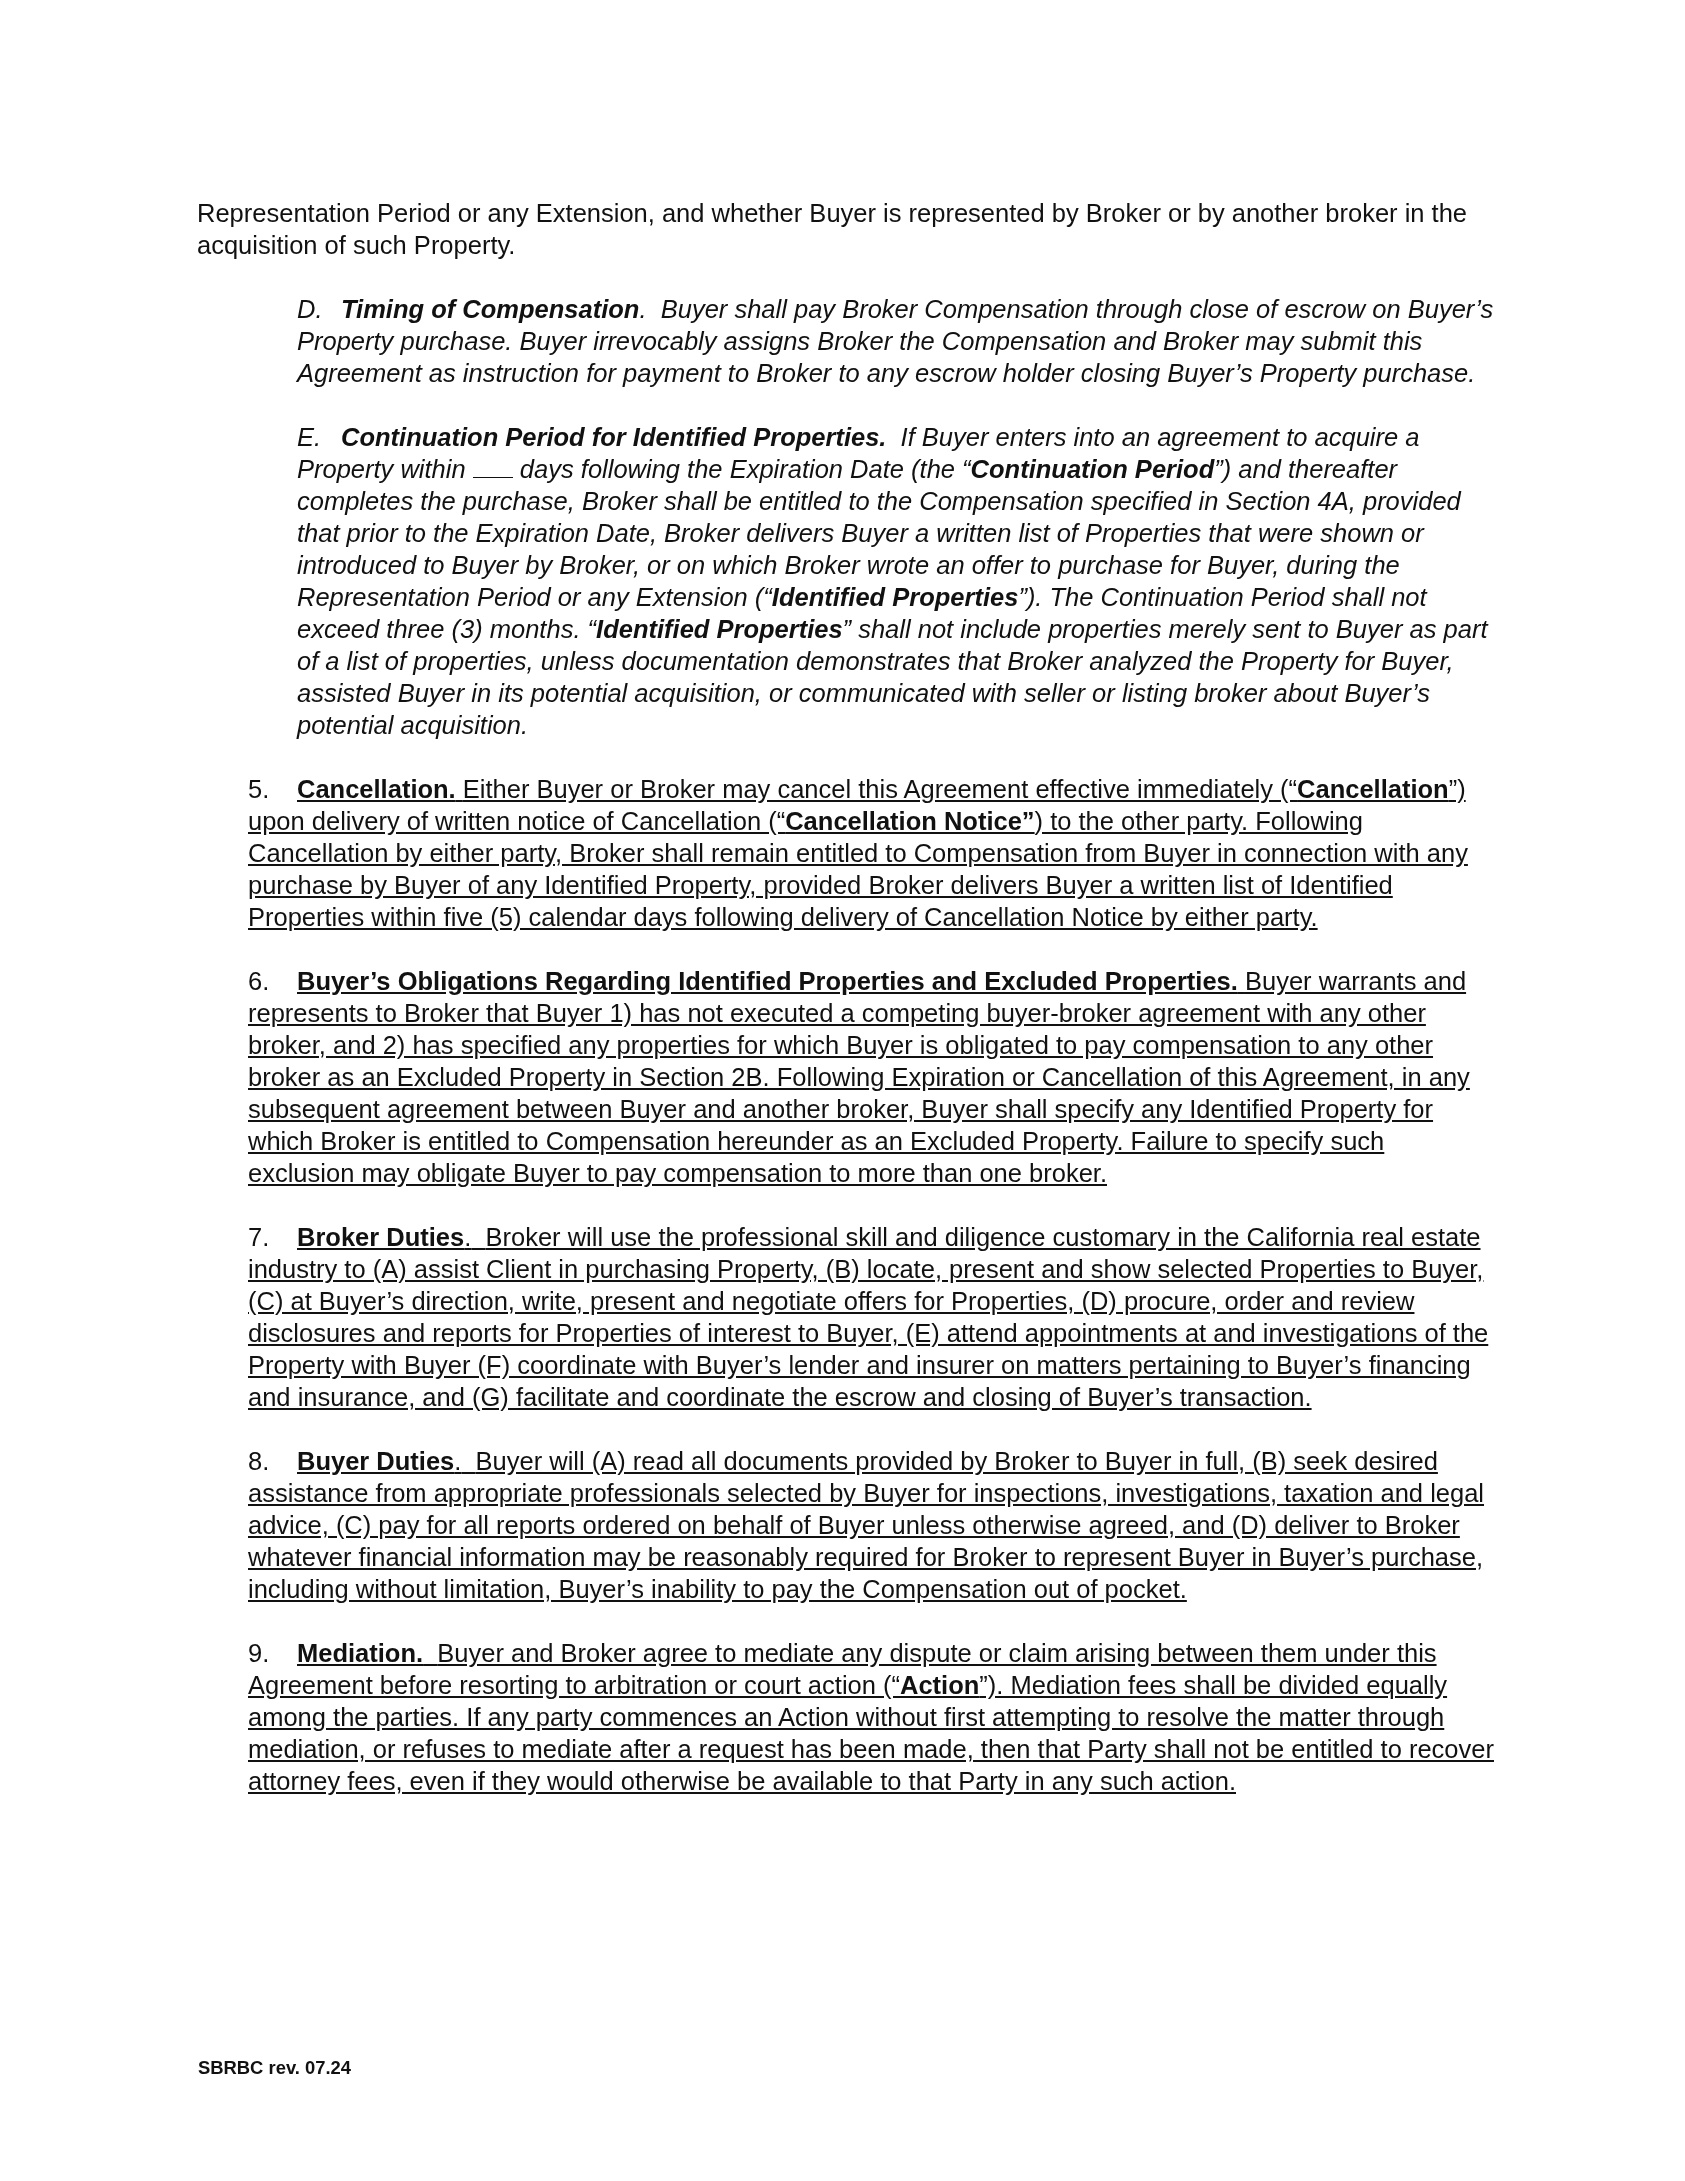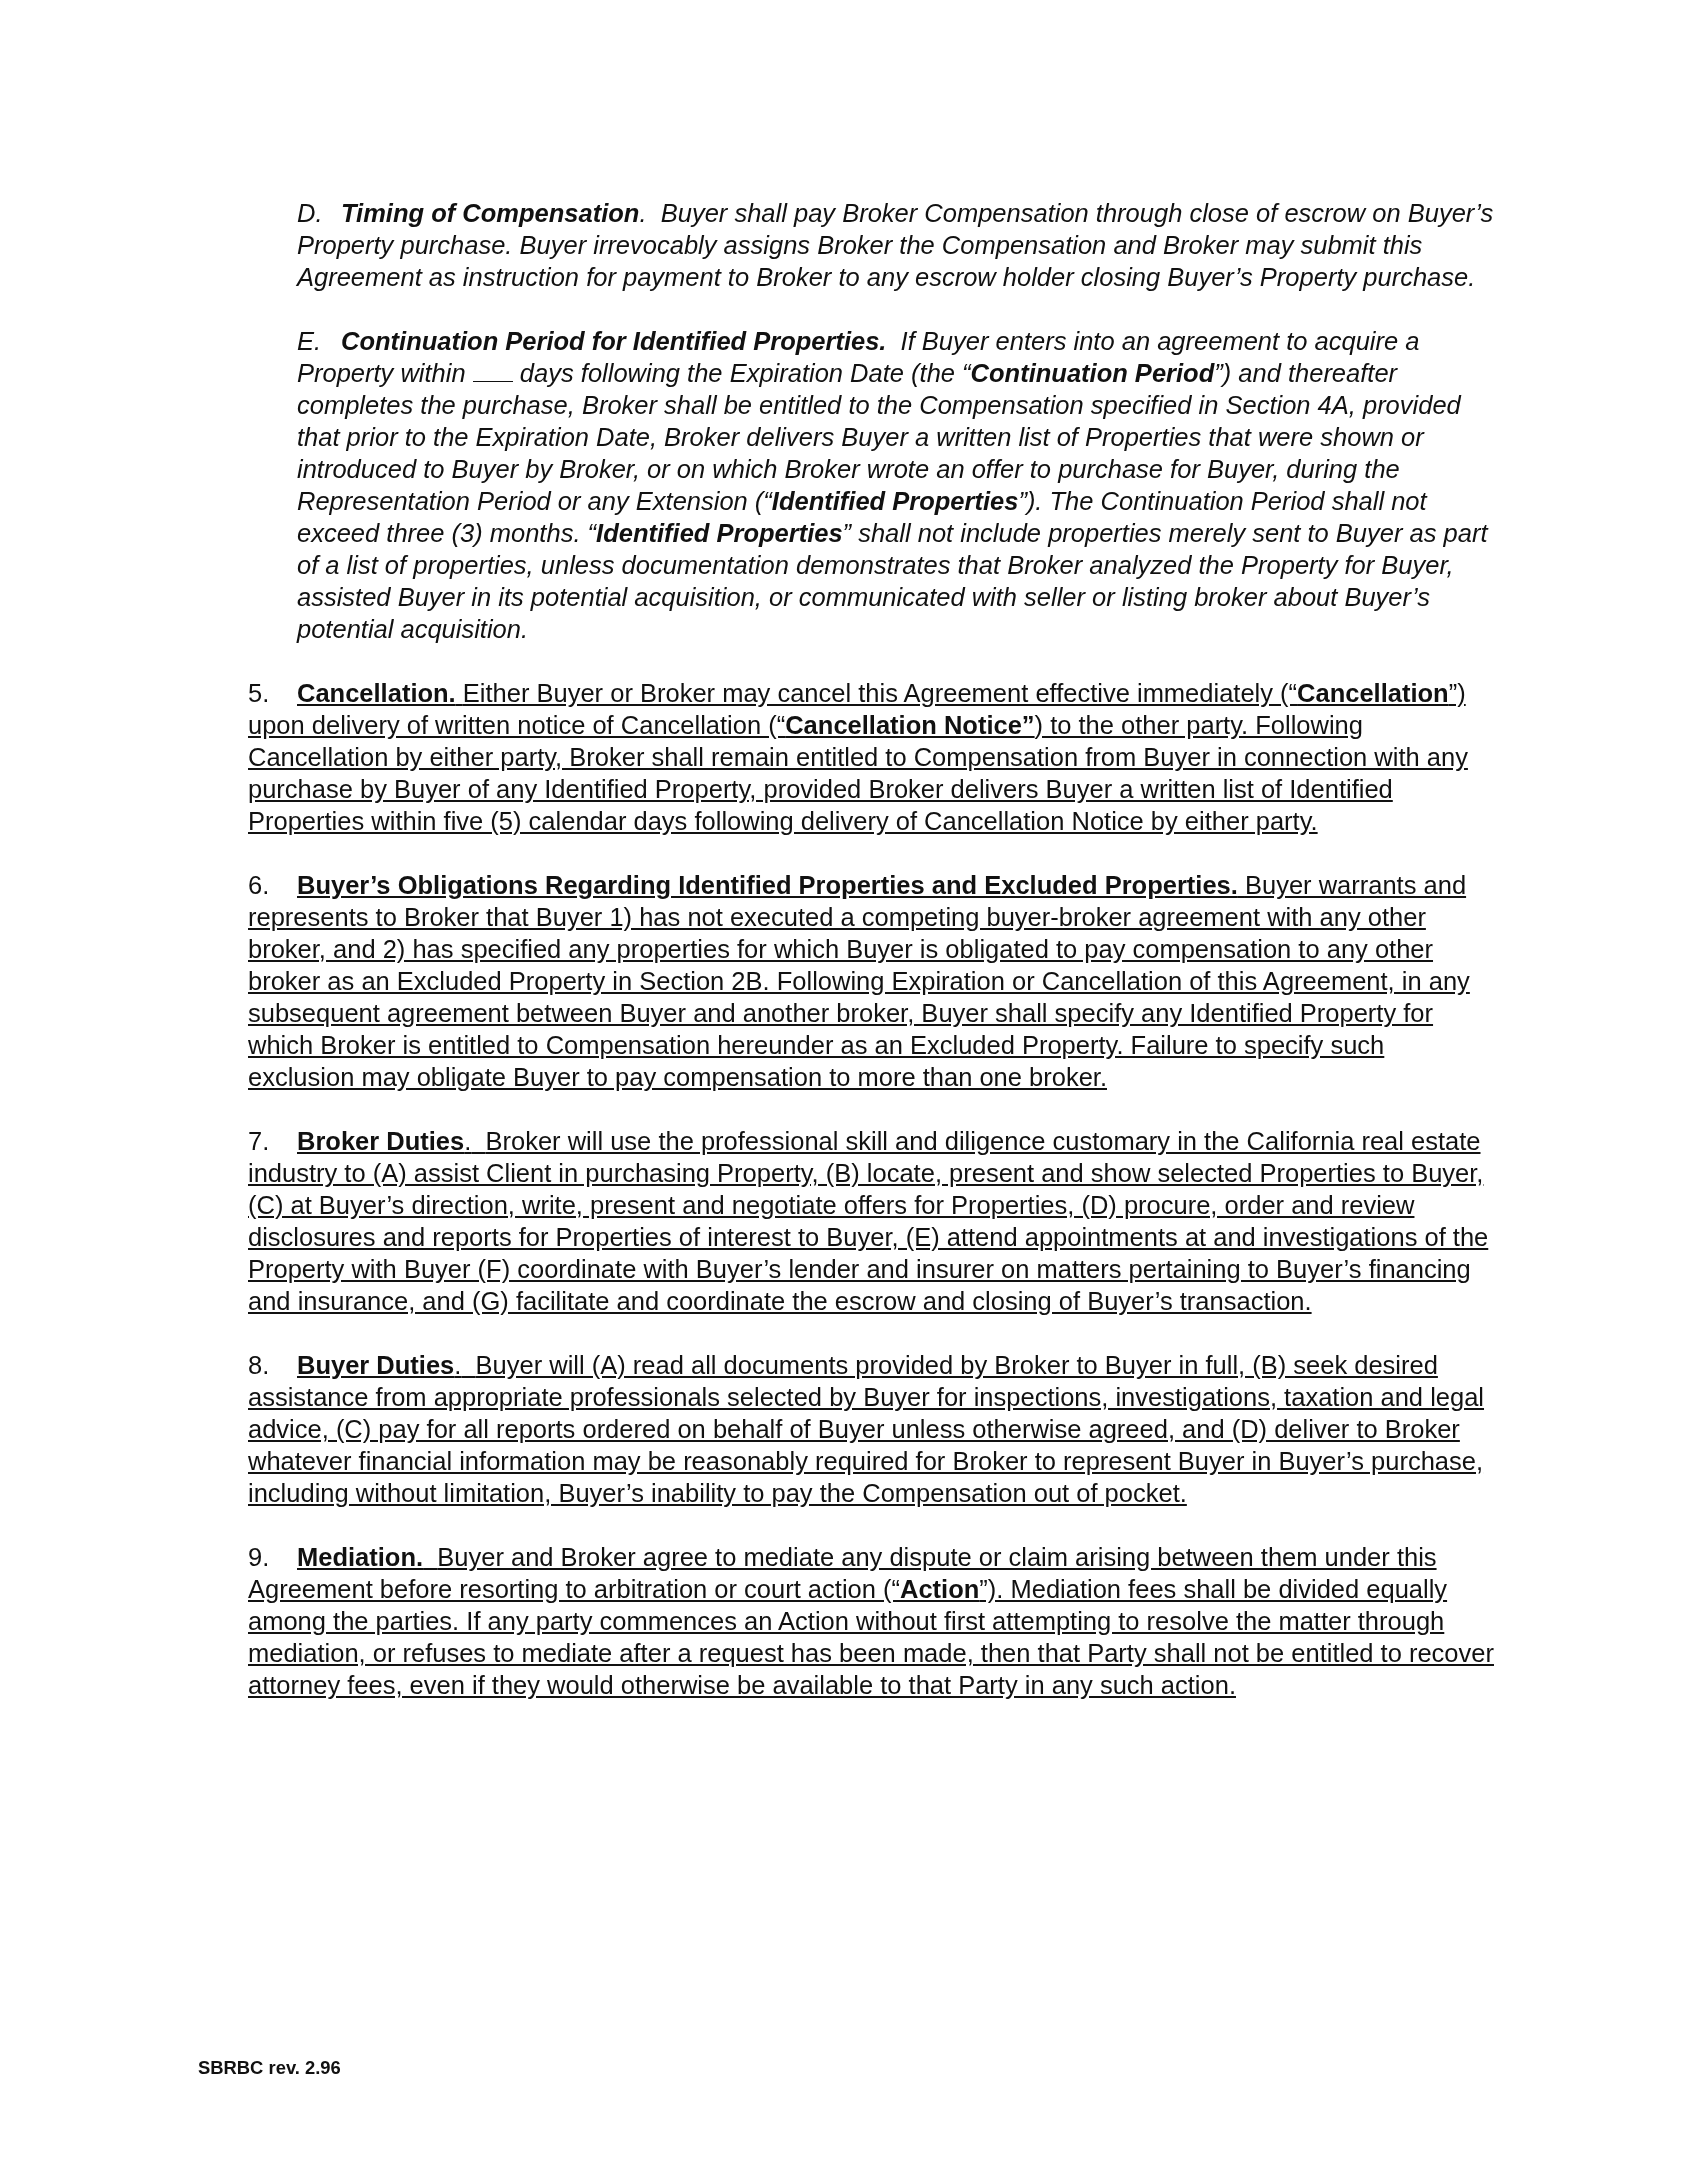--- a/index.html
+++ b/index.html
@@ -21,31 +21,32 @@
   .footer {
     position: absolute; left: 198px; top: 2057px;
     font-family: "Liberation Sans", sans-serif; font-weight: bold; font-size: 18.4px; color: #111;
   }
 </style>
 </head>
 <body>
 
 <div class="page">
 
+  <p class="para first"><span>Representation Period or any Extension, and whether Buyer is represented by Broker or by another broker in the acquisition of such Property.</span></p>
 
   <p class="para indent-letter"><span class="lbl letter-lbl">D.</span><b>Timing of Compensation</b><span>.</span>&nbsp; <span>Buyer shall pay Broker Compensation through close of escrow on Buyer’s Property purchase. Buyer irrevocably assigns Broker the Compensation and Broker may submit this Agreement as instruction for payment to Broker to any escrow holder closing Buyer’s Property purchase.</span></p>
 
   <p class="para indent-letter"><span class="lbl letter-lbl">E.</span><b>Continuation Period for Identified Properties.</b>&nbsp; <span>If Buyer enters into an agreement to acquire a Property within</span> <span class="blank"></span> <span>days following the Expiration Date (the “</span><b>Continuation Period</b><span>”) and thereafter completes the purchase, Broker shall be entitled to the Compensation specified in Section 4A, provided that prior to the Expiration Date, Broker delivers Buyer a written list of Properties that were shown or introduced to Buyer by Broker, or on which Broker wrote an offer to purchase for Buyer, during the Representation Period or any Extension (“</span><b>Identified Properties</b><span>”).  The Continuation Period shall not exceed three (3) months.  “</span><b>Identified Properties</b><span>” shall not include properties merely sent to Buyer as part of a list of properties, unless documentation demonstrates that Broker analyzed the Property for Buyer, assisted Buyer in its potential acquisition, or communicated with seller or listing broker about Buyer’s potential acquisition.</span></p>
 
   <p class="para indent-num"><span class="lbl num-lbl">5.</span><b>Cancellation.</b> <span>Either Buyer or Broker may cancel this Agreement effective immediately (“</span><b>Cancellation</b><span>”) upon delivery of written notice of Cancellation (“</span><b>Cancellation Notice”</b><span>) to the other party. Following Cancellation by either party, Broker shall remain entitled to Compensation from Buyer in connection with any purchase by Buyer of any Identified Property, provided Broker delivers Buyer a written list of Identified Properties within five (5) calendar days following delivery of Cancellation Notice by either party.</span></p>
 
   <p class="para indent-num"><span class="lbl num-lbl">6.</span><b>Buyer’s Obligations Regarding Identified Properties and Excluded Properties.</b> <span>Buyer warrants and represents to Broker that Buyer 1) has not executed a competing buyer-broker agreement with any other broker, and 2) has specified any properties for which Buyer is obligated to pay compensation to any other broker as an Excluded Property in Section 2B. Following Expiration or Cancellation of this Agreement, in any subsequent agreement between Buyer and another broker, Buyer shall specify any Identified Property for which Broker is entitled to Compensation hereunder as an Excluded Property. Failure to specify such exclusion may obligate Buyer to pay compensation to more than one broker.</span></p>
 
   <p class="para indent-num"><span class="lbl num-lbl">7.</span><b>Broker Duties</b><span>.</span>&nbsp; <span>Broker will use the professional skill and diligence customary in the California real estate industry to (A) assist Client in purchasing Property, (B) locate, present and show selected Properties to Buyer, (C) at Buyer’s direction, write, present and negotiate offers for Properties, (D) procure, order and review disclosures and reports for Properties of interest to Buyer, (E) attend appointments at and investigations of the Property with Buyer (F) coordinate with Buyer’s lender and insurer on matters pertaining to Buyer’s financing and insurance, and (G) facilitate and coordinate the escrow and closing of Buyer’s transaction.</span></p>
 
   <p class="para indent-num"><span class="lbl num-lbl">8.</span><b>Buyer Duties</b><span>.</span>&nbsp; <span>Buyer will (A) read all documents provided by Broker to Buyer in full, (B) seek desired assistance from appropriate professionals selected by Buyer for inspections, investigations, taxation and legal advice, (C) pay for all reports ordered on behalf of Buyer unless otherwise agreed, and (D) deliver to Broker whatever financial information may be reasonably required for Broker to represent Buyer in Buyer’s purchase, including without limitation, Buyer’s inability to pay the Compensation out of pocket.</span></p>
 
   <p class="para indent-num"><span class="lbl num-lbl">9.</span><b>Mediation.</b>&nbsp; <span>Buyer and Broker agree to mediate any dispute or claim arising between them under this Agreement before resorting to arbitration or court action (“</span><b>Action</b><span>”).  Mediation fees shall be divided equally among the parties.  If any party commences an Action without first attempting to resolve the matter through mediation, or refuses to mediate after a request has been made, then that Party shall not be entitled to recover attorney fees, even if they would otherwise be available to that Party in any such action.</span></p>
 
 </div>
 
-<div class="footer">SBRBC rev. 2.96</div>
+<div class="footer">SBRBC rev. 07.24</div>
 
 
 </body></html>

